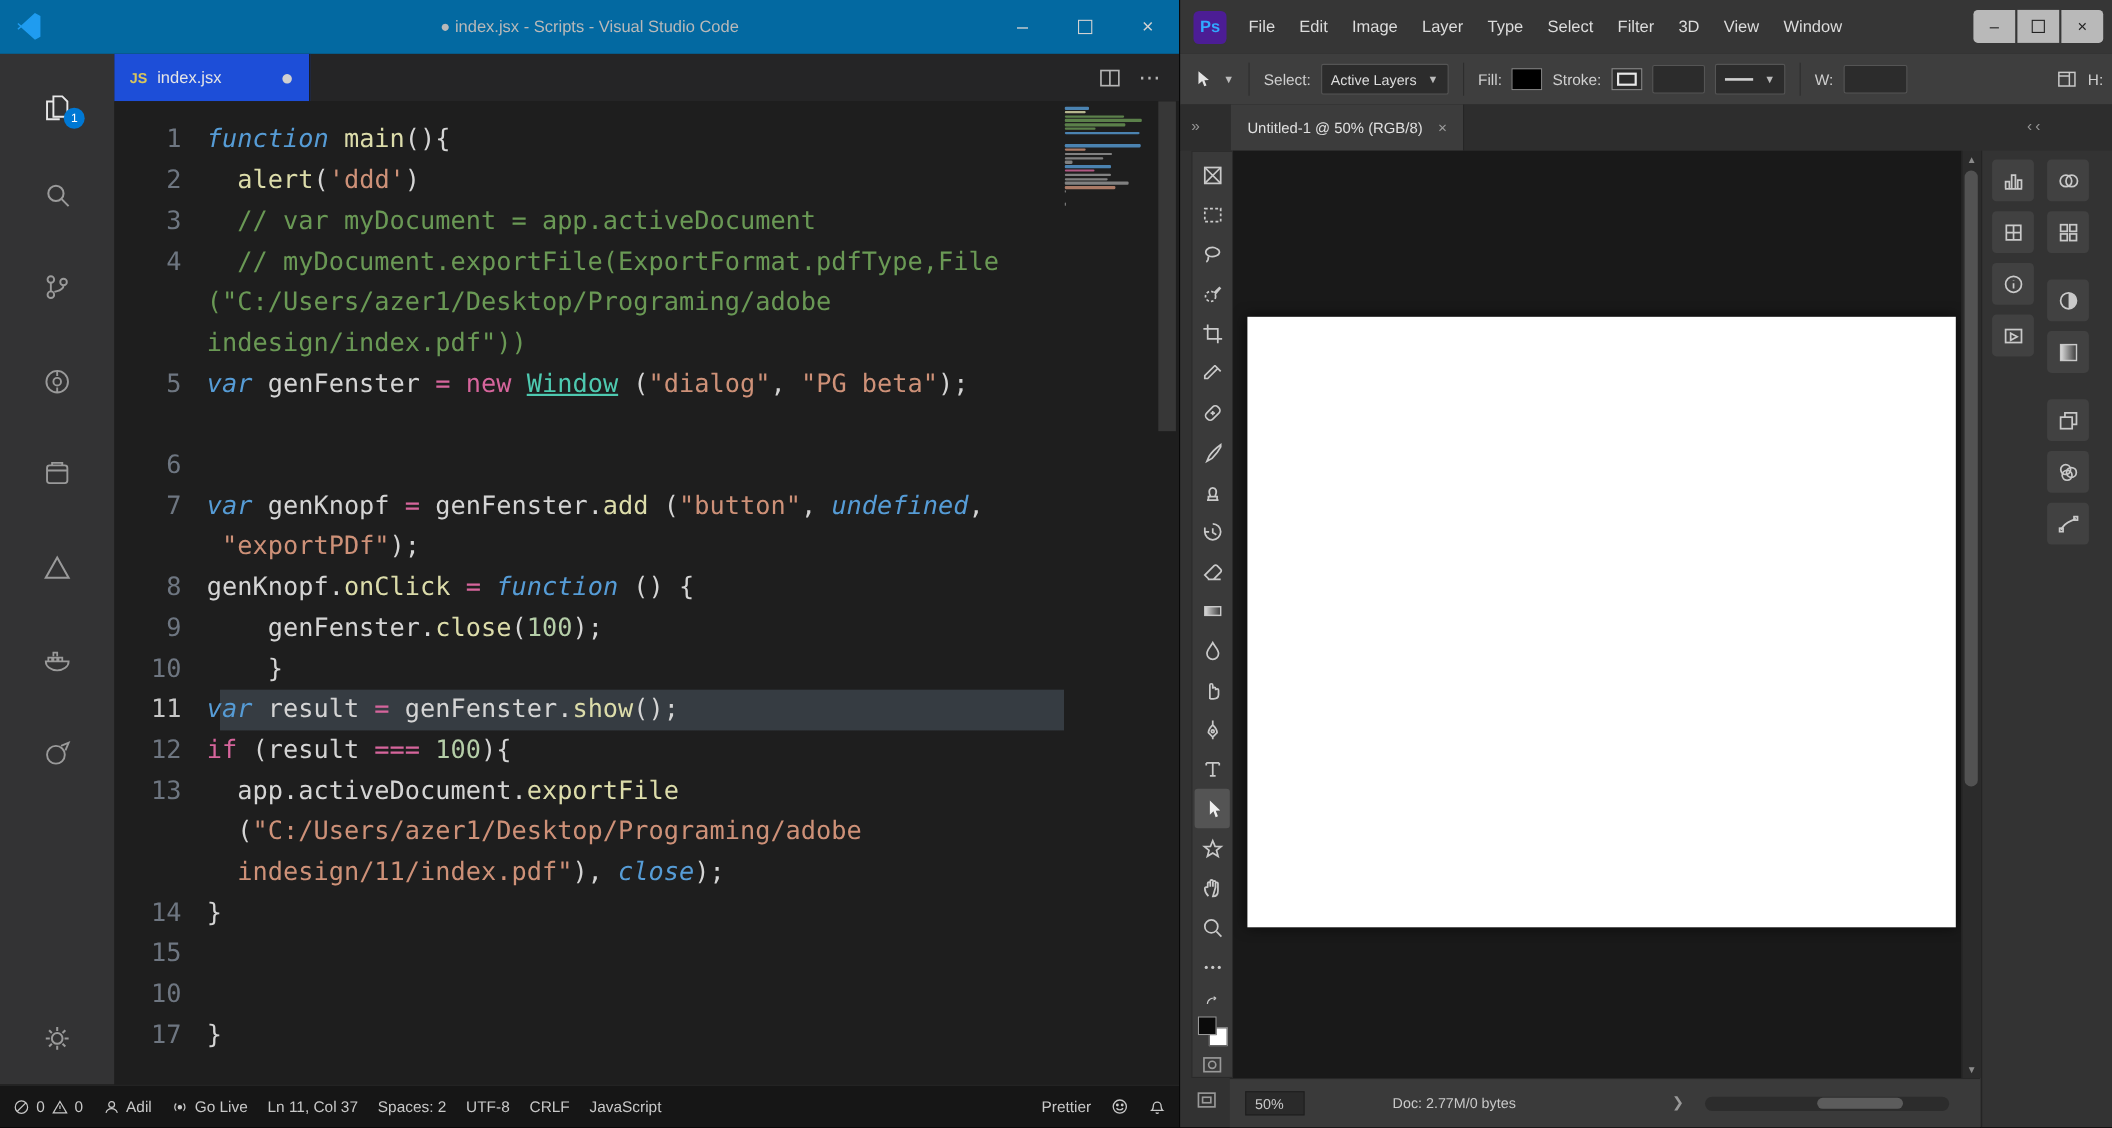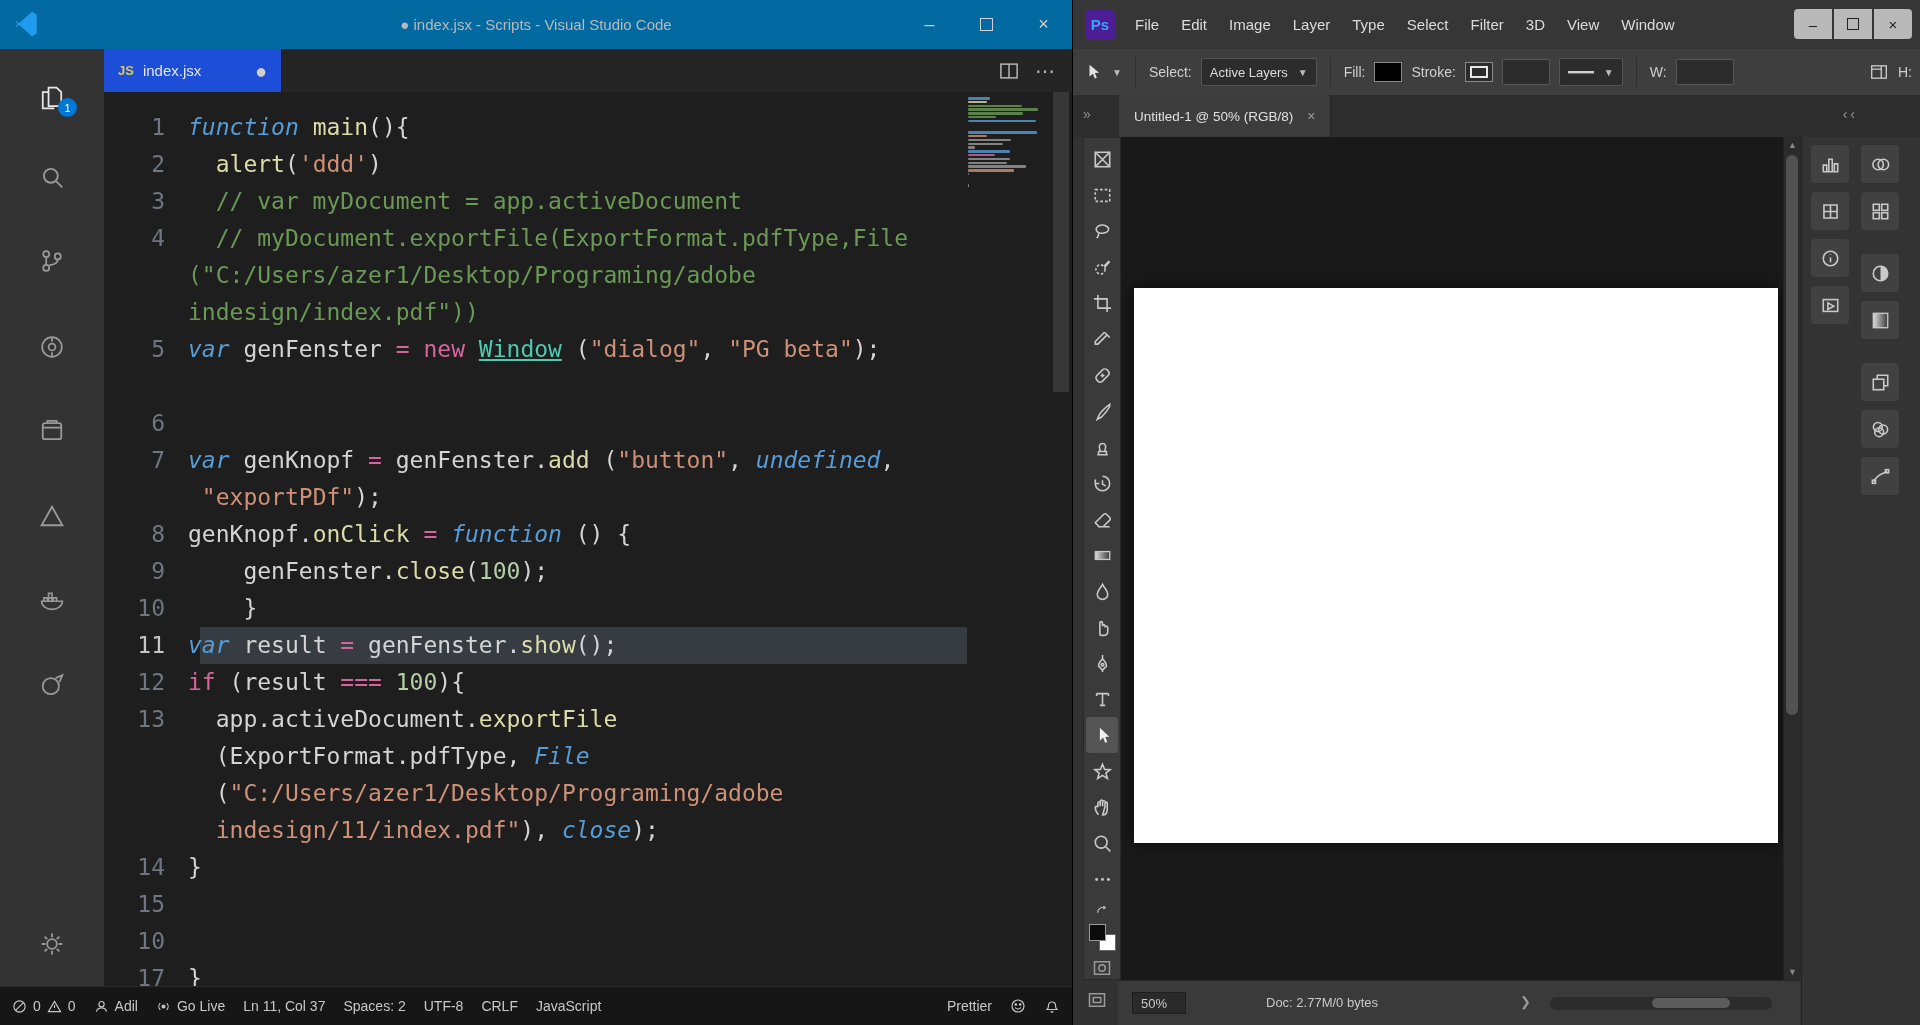--- a/index.html
+++ b/index.html
@@ -231,21 +231,20 @@
           <div class="row"><span class="ln"></span><span class="code"></span></div>
           <div class="row"><span class="ln">6</span><span class="code"></span></div>
           <div class="row"><span class="ln">7</span><span class="code"><span class="t-kwit">var</span><span class="t-pl"> genKnopf </span><span class="t-pink">=</span><span class="t-pl"> genFenster.</span><span class="t-fn">add</span><span class="t-pl"> (</span><span class="t-str">"button"</span><span class="t-pl">, </span><span class="t-kwit">undefined</span><span class="t-pl">,</span></span></div>
           <div class="row"><span class="ln"></span><span class="code"><span class="t-pl"> </span><span class="t-str">"exportPDf"</span><span class="t-pl">);</span></span></div>
           <div class="row"><span class="ln">8</span><span class="code"><span class="t-pl">genKnopf.</span><span class="t-fn">onClick</span><span class="t-pl"> </span><span class="t-pink">=</span><span class="t-pl"> </span><span class="t-kwit">function</span><span class="t-pl"> () {</span></span></div>
           <div class="row"><span class="ln">9</span><span class="code"><span class="t-pl">    genFenster.</span><span class="t-fn">close</span><span class="t-pl">(</span><span class="t-num">100</span><span class="t-pl">);</span></span></div>
           <div class="row"><span class="ln">10</span><span class="code"><span class="t-pl">    }</span></span></div>
           <div class="row cur"><span class="ln">11</span><span class="code"><span class="t-kwit">var</span><span class="t-pl"> result </span><span class="t-pink">=</span><span class="t-pl"> genFenster.</span><span class="t-fn">show</span><span class="t-pl">();</span></span></div>
           <div class="row"><span class="ln">12</span><span class="code"><span class="t-pink">if</span><span class="t-pl"> (result </span><span class="t-pink">===</span><span class="t-pl"> </span><span class="t-num">100</span><span class="t-pl">){</span></span></div>
           <div class="row"><span class="ln">13</span><span class="code"><span class="t-pl">  app.activeDocument.</span><span class="t-fn">exportFile</span></span></div>
-          <div class="row"><span class="ln"></span><span class="code"><span class="t-pl">  (ExportFormat.pdfType, </span><span class="t-kwit">File</span></span></div>
           <div class="row"><span class="ln"></span><span class="code"><span class="t-pl">  (</span><span class="t-str">"C:/Users/azer1/Desktop/Programing/adobe</span></span></div>
           <div class="row"><span class="ln"></span><span class="code"><span class="t-pl">  </span><span class="t-str">indesign/11/index.pdf"</span><span class="t-pl">), </span><span class="t-kwit">close</span><span class="t-pl">);</span></span></div>
           <div class="row"><span class="ln">14</span><span class="code"><span class="t-pl">}</span></span></div>
           <div class="row"><span class="ln">15</span><span class="code"></span></div>
           <div class="row"><span class="ln">10</span><span class="code"></span></div>
           <div class="row"><span class="ln">17</span><span class="code"><span class="t-pl">}</span></span></div>
         </div>
       <div class="minimap" id="minimap">
           <div class="mm" style="width: 21.6px; background: rgb(86, 156, 214);"></div>
           <div class="mm" style="width: 18.9px; background: rgb(220, 220, 170);"></div>

